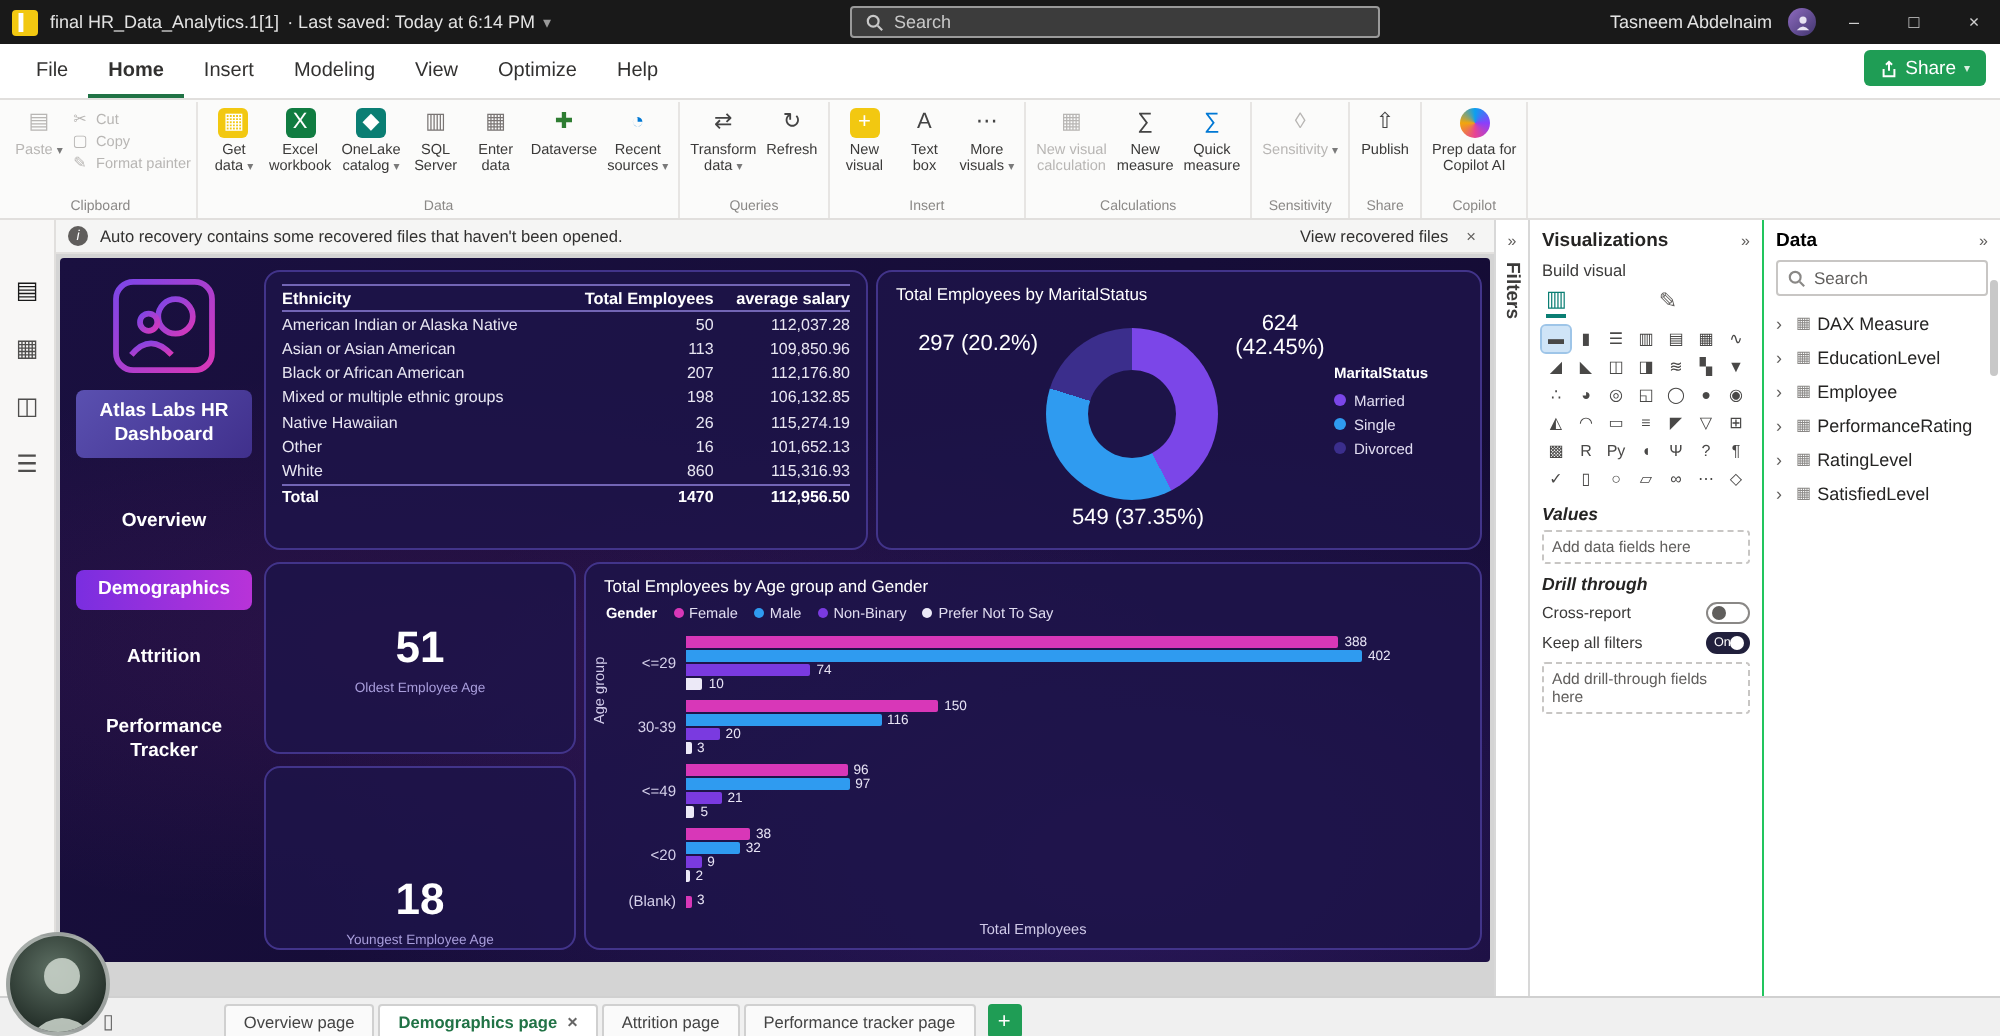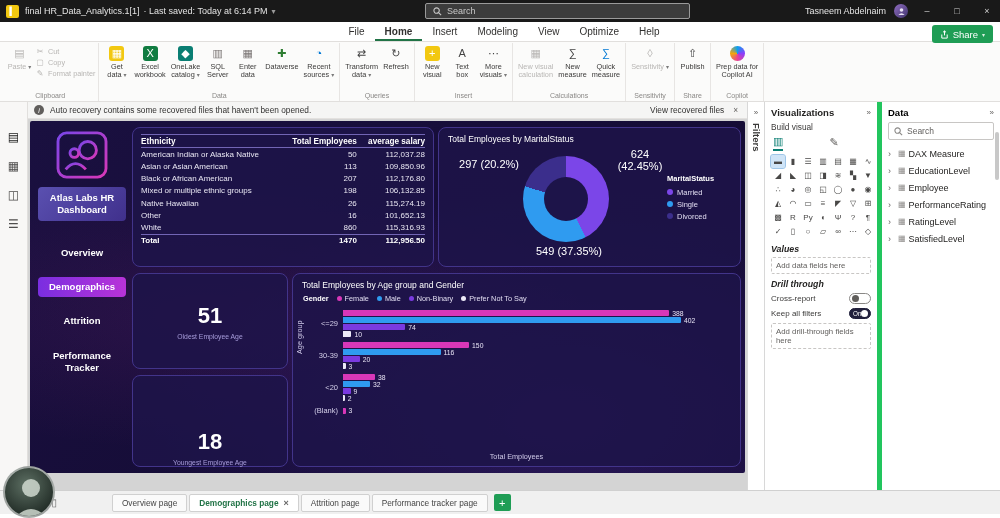--- a/index.html
+++ b/index.html
@@ -10,21 +10,21 @@
   .titlebar { height:22px; background:#191919; display:flex; align-items:center; color:#e3e3e3; font-size:9px; position:relative; }
   .appicon { width:13px; height:13px; background:#f2c811; border-radius:2px; margin:0 6px 0 6px; display:flex; align-items:center; justify-content:center; color:#fff; font-size:8px; }
   .tb-title { display:flex; align-items:center; gap:4px; white-space:nowrap; }
   .tb-caret { color:#9a9a9a; font-size:8px; }
   .tb-search { position:absolute; left:425px; top:3px; width:265px; height:16px; background:#3c3c3c; border:1px solid #9a9a9a; border-radius:2px; display:flex; align-items:center; gap:5px; padding:0 7px; color:#c8c8c8; cursor:text; }
   .tb-right { margin-left:auto; display:flex; align-items:center; gap:8px; padding-right:2px; }
   .avatar { width:14px; height:14px; border-radius:50%; background:linear-gradient(135deg,#8e6bbf,#41356e); display:flex; align-items:center; justify-content:center; }
   .winbtn { width:22px; text-align:center; color:#cfcfcf; font-size:9px; cursor:pointer; }
 
   
-  .menubar { height:20px; background:#fff; border-bottom:1px solid #e1dfdd; display:flex; align-items:stretch; padding-left:8px; position:relative;justify-content:center; }
+  .menubar { height:28px; background:#fff; border-bottom:1px solid #e1dfdd; display:flex; align-items:stretch; padding-left:8px; position:relative; }
   .mtab { font-size:10px; color:#323130; padding:0 10px; display:flex; align-items:center; cursor:pointer; }
   .mtab.active { font-weight:bold; box-shadow:inset 0 -2px 0 #217346; }
   .share-btn { position:absolute; right:7px; top:3px; height:18px; background:#1f9d55; color:#fff; border-radius:3px; display:flex; align-items:center; gap:4px; font-size:9.5px; padding:0 8px; cursor:pointer; }
 
   
   .ribbon { height:60px; background:#fbfbfa; border-bottom:1px solid #e1dfdd; display:flex; align-items:stretch; padding:1px 2px 0 2px; }
   .rgroup { display:flex; flex-direction:column; border-right:1px solid #e7e5e3; padding:1px 3px 0 3px; }
   .rbtns { flex:1; display:flex; align-items:flex-start; gap:1px; }
   .rglabel { font-size:7px; color:#8a8886; text-align:center; padding:1px 0 2px; }
   .rbtn { display:flex; flex-direction:column; align-items:center; gap:2px; padding:2px 2px; min-width:29px; max-width:54px; cursor:pointer; border-radius:2px; }
@@ -110,21 +110,21 @@
   .bar { height:6px; border-radius:0 1px 1px 0; }
   .bval { font-size:6.8px; color:#e8e4f5; margin-left:3px; }
   .xlabel { position:absolute; bottom:5px; left:0; right:0; text-align:center; font-size:7.3px; color:#cfc9e8; }
 
   
   .filters-strip { width:18px; background:#fff; border-left:1px solid #d8d8d8; border-right:1px solid #d8d8d8; display:flex; flex-direction:column; align-items:center; padding-top:6px; gap:6px; }
   .fchev { font-size:8px; color:#605e5c; cursor:pointer; }
   .fvert { writing-mode:vertical-rl; font-size:9.5px; font-weight:bold; color:#3b3a39; }
 
   
-  .viz-panel { width:117px; background:#fff; border-right:5px solid #22c55e; padding:5px 6px; font-size:9px; color:#252423; overflow:hidden; }
+  .viz-panel { width:117px; background:#fff; border-right:1px solid #22c55e; padding:5px 6px; font-size:9px; color:#252423; overflow:hidden; }
   .phead { display:flex; align-items:center; justify-content:space-between; font-size:9.5px; font-weight:bold; margin-bottom:4px; }
   .phead .pcol { font-weight:normal; color:#605e5c; cursor:pointer; font-size:8px; }
   .buildlbl { font-size:8.3px; color:#3b3a39; margin:2px 0 3px; }
   .vtabs { display:flex; align-items:center; gap:46px; margin-bottom:4px; padding:0 2px; }
   .vtab { font-size:11px; color:#605e5c; cursor:pointer; padding-bottom:1px; }
   .vtab.sel { color:#0a7e73; border-bottom:2px solid #0a7e73; }
   .vgrid { display:grid; grid-template-columns:repeat(7,1fr); gap:1px; margin-bottom:6px; }
   .vcell { width:14px; height:13px; display:flex; align-items:center; justify-content:center; font-size:8px; color:#494847; cursor:pointer; border-radius:2px; }
   .vcell.sel { background:#cfe4f7; outline:1px solid #9ec5e8; }
   .sect { font-size:8.8px; font-weight:bold; margin:5px 0 3px;font-style:italic; }
@@ -510,20 +510,41 @@
                       <div class="bar" style="width:97.5px;background:#2f9bf0"></div>
                       <span class="bval">116</span>
                     </div>
                     <div class="brow">
                       <div class="bar" style="width:16.8px;background:#7a3ae0"></div>
                       <span class="bval">20</span>
                     </div>
                     <div class="brow">
                       <div class="bar" style="width:2.5px;background:#ece9f7"></div>
                       <span class="bval">3</span>
+                    </div>
+     </div>
+                </div>
+                <div class="bgroup">
+     <span class="ylab">&lt;=49</span>
+     <div class="bbars">
+                    <div class="brow">
+                      <div class="bar" style="width:80.7px;background:#d837b8"></div>
+                      <span class="bval">96</span>
+                    </div>
+                    <div class="brow">
+                      <div class="bar" style="width:81.6px;background:#2f9bf0"></div>
+                      <span class="bval">97</span>
+                    </div>
+                    <div class="brow">
+                      <div class="bar" style="width:17.7px;background:#7a3ae0"></div>
+                      <span class="bval">21</span>
+                    </div>
+                    <div class="brow">
+                      <div class="bar" style="width:4.2px;background:#ece9f7"></div>
+                      <span class="bval">5</span>
                     </div>
      </div>
                 </div>
                 <div class="bgroup">
      <span class="ylab">&lt;20</span>
      <div class="bbars">
                     <div class="brow">
                       <div class="bar" style="width:32.0px;background:#d837b8"></div>
                       <span class="bval">38</span>
                     </div>

